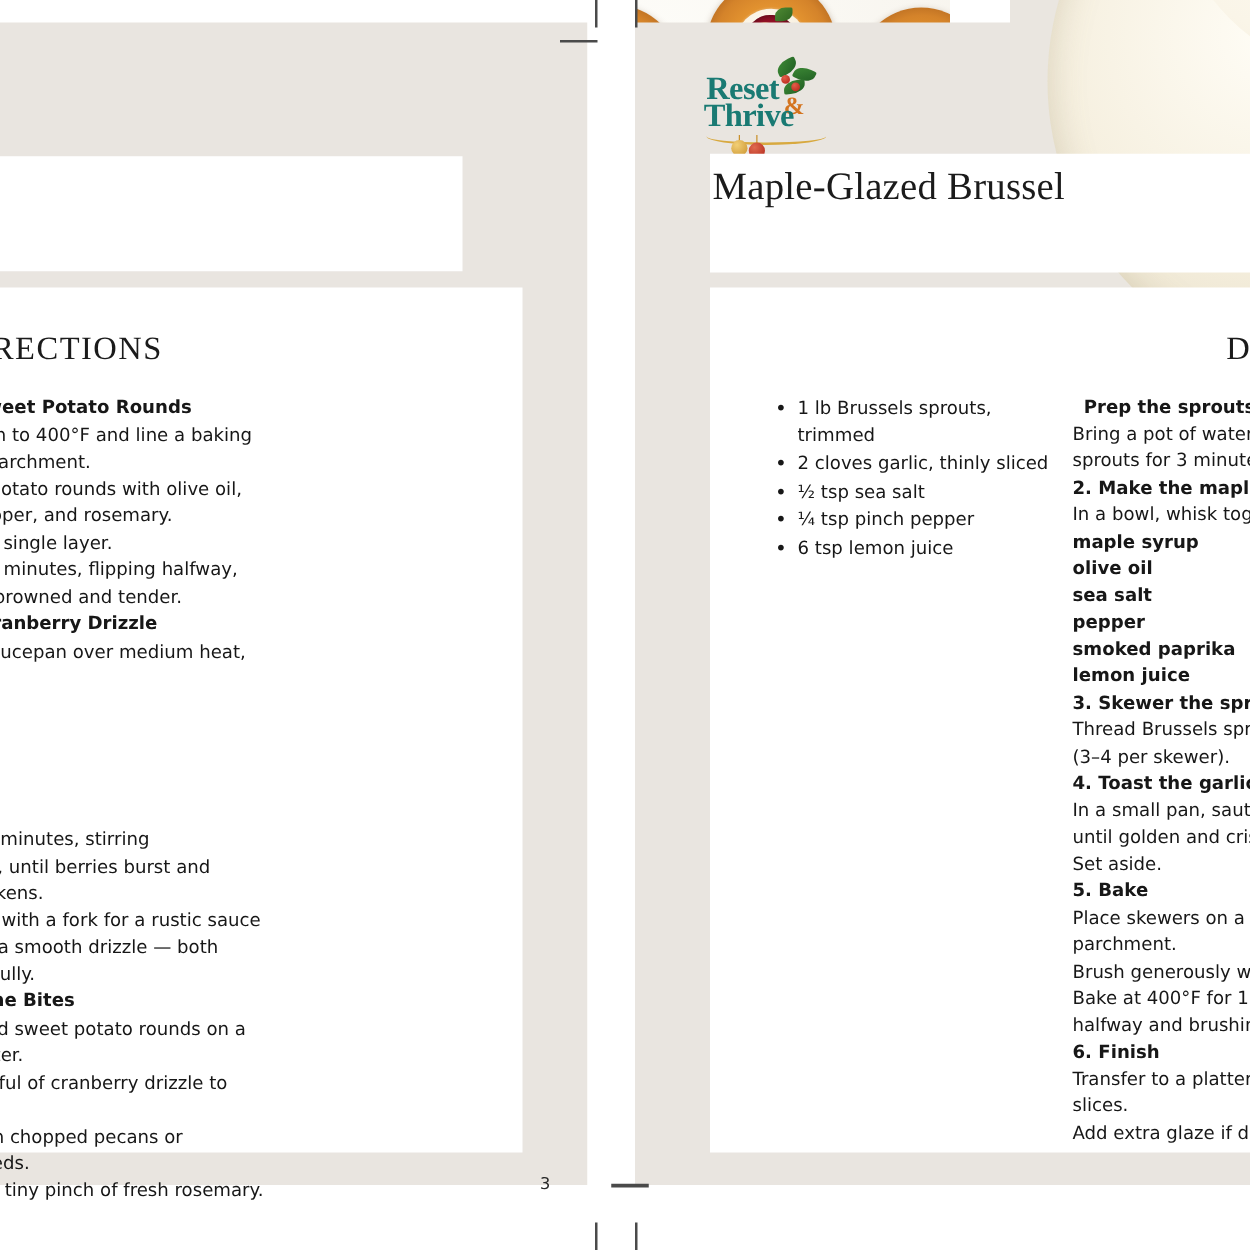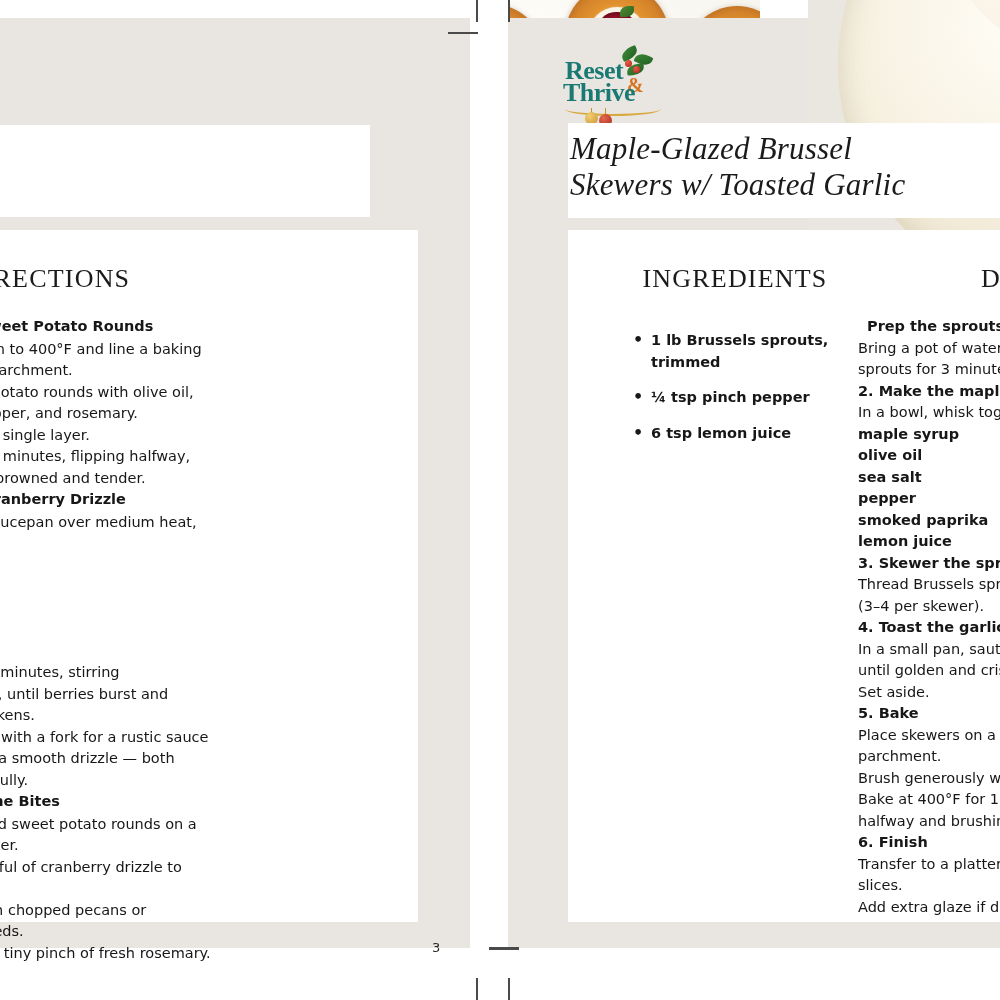--- a/index.html
+++ b/index.html
@@ -51,21 +51,21 @@
 
   
   .title-band{position:absolute;background:#ffffff;}
   .title-band-l{left:-290px;top:125px;width:660px;height:92px;}
   .title-band-r{left:568px;top:123px;width:432px;height:95px;}
   .recipe-title{
     font-family:"Liberation Serif", serif;
     font-size:31px;line-height:36px;color:#1b1b1b;letter-spacing:.2px;
     position:absolute;white-space:pre;
   }
-  .title-r{left:570px;top:131px;font-style:italic;}
+  .title-r{left:570px;top:131px;}
 
   
   .logo{position:absolute;left:563px;top:52px;width:100px;height:62px;}
   .logo-word{font-family:"Liberation Serif", serif;font-weight:bold;color:#1a7a73;
     font-size:26px;line-height:25px;letter-spacing:-.5px;position:absolute;}
   .logo-word.l1{left:2px;top:6px;}
   .logo-word.l2{left:0px;top:28px;}
   .logo-amp{position:absolute;left:64px;top:22px;font-family:"Liberation Serif",serif;
     font-weight:bold;font-size:20px;color:#d4741f;}
   .holly-leaf{position:absolute;width:17px;height:11px;border-radius:70% 10% 70% 10%;
@@ -90,21 +90,21 @@
     position:absolute;white-space:nowrap;
   }
 
   .body-col{position:absolute;font-family:"DejaVu Sans", sans-serif;font-size:14.5px;
     line-height:21.5px;color:#171717;}
   .step-title{font-weight:bold;margin:0 0 1px 0;}
   ul.bl{list-style:none;margin:0 0 0 0;padding:0;}
   ul.bl li{position:relative;padding-left:27px;margin:0;}
   ul.bl li::before{content:"•";position:absolute;left:11px;top:-1px;font-size:16px;line-height:21.5px;}
   ul.ing{list-style:none;margin:0;padding:0;}
-  ul.ing li{position:relative;padding-left:27px;margin:14px;font-weight:bold;}
+  ul.ing li{position:relative;padding-left:27px;margin:1px;}
   ul.ing li::before{content:"•";position:absolute;left:9px;top:-1px;font-size:16px;line-height:21.5px;}
   .plain{margin:0;}
   .left-dir{left:-118px;top:268px;width:330px;}
   .left-dir .body{position:relative;top:48px;}
   .right-ing{left:610px;top:268px;width:250px;}
   .right-ing .body{position:relative;top:48px;}
   .right-dir{left:858px;top:268px;width:330px;}
   .right-dir .body{position:relative;top:48px;}
 
   .page-number{position:absolute;left:432px;top:940px;font-family:"DejaVu Sans",sans-serif;
@@ -205,29 +205,30 @@
     <div class="logo-amp">&amp;</div>
     <div class="logo-word l2">Thrive</div>
     <div class="swoosh"></div>
     <div class="orn-string" style="left:28px;top:56px;height:6px;"></div>
     <div class="orn-string" style="left:42px;top:56px;height:8px;"></div>
     <div class="ornament gold" style="left:22px;top:60px;"></div>
     <div class="ornament red" style="left:36px;top:62px;"></div>
   </div>
 
   <div class="title-band title-band-r"></div>
-  <div class="recipe-title title-r"><span>Maple-Glazed Brussel</span><br><span>Skewers w/ Toasted Garlic</span></div>
+  <div class="recipe-title title-r"><span>Maple-Glazed Brussel</span><br></div>
 
   <div class="card card-right"></div>
 
   <div class="body-col right-ing">
-    <div class="col-head" style="left:0;top:0;width:250px;">INGREDIENTS</div>
     <div class="body">
         <ul class="ing" id="right-ing-list">
           <li>1 lb Brussels sprouts, trimmed</li>
+          <li>2 cloves garlic, thinly sliced</li>
+          <li>½ tsp sea salt</li>
           <li>¼ tsp pinch pepper</li>
           <li>6 tsp lemon juice</li>
         </ul>
       </div>
   </div>
 
   <div class="body-col right-dir">
     <div class="col-head" style="left:0;top:0;width:330px;">DIREC</div>
     <div class="body" id="right-steps">
         <div class="plain step-title" style="white-space: nowrap; font-weight: bold; padding-left: 9px;">Prep the sprouts</div>

